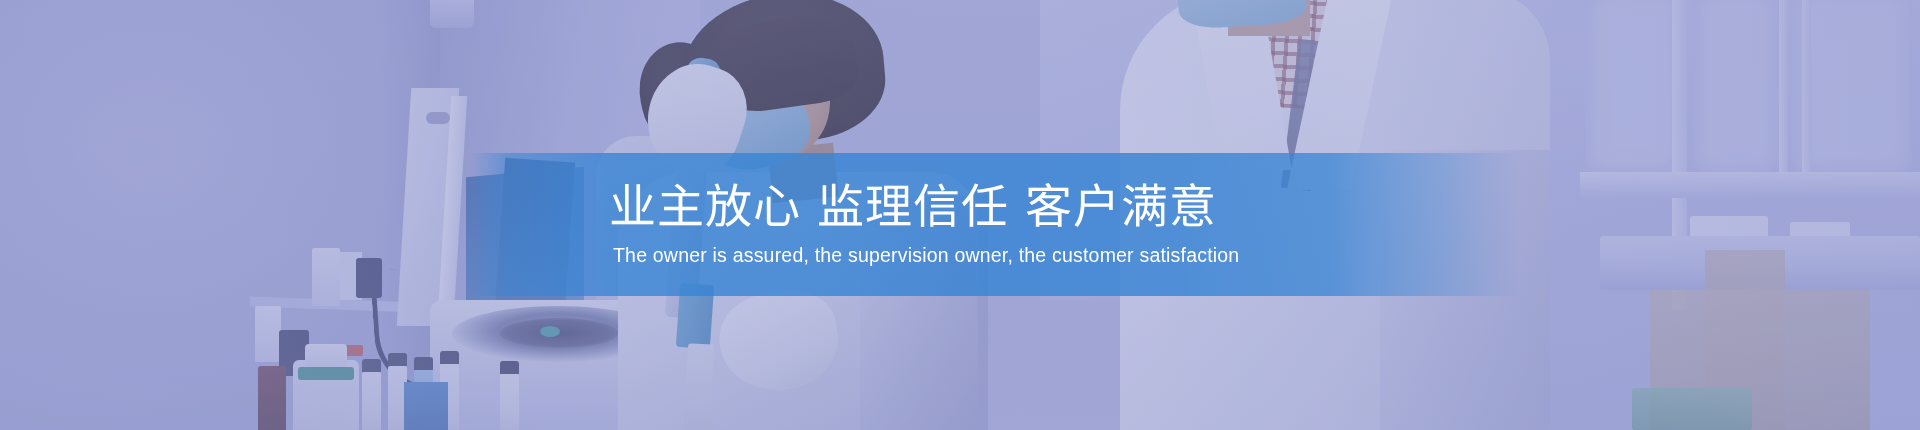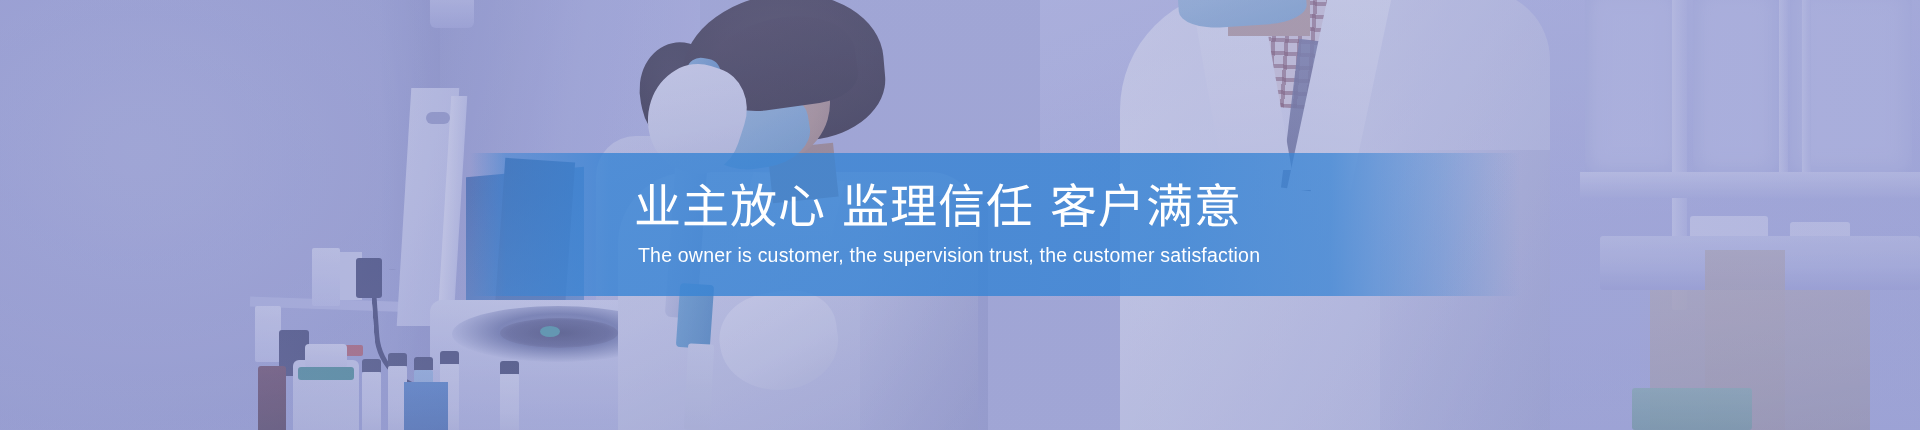--- a/index.html
+++ b/index.html
@@ -574,21 +574,21 @@
         rgba(56,132,212,.34)  1440px,
         rgba(56,132,212,0)    1520px,
         rgba(56,132,212,0)    1920px
     );
     pointer-events: none;
   }
 
   
   .caption {
     position: absolute;
-    left: 634px;
+    left: 609px;
     top: 176px;
     width: 900px;
   }
   .headline {
     margin: 0;
     font-family: "DejaVu Sans", "Liberation Sans", sans-serif;
     font-size: 47px;
     font-weight: 400;
     line-height: 62px;
     color: #ffffff;
@@ -708,16 +708,16 @@
     <div class="vial-cap" style="left:500px;bottom:56px;"></div>
 
     <div class="grade"></div>
     <div class="grade2"></div>
   </div>
 
   <div class="band"></div>
 
   <div class="caption">
     <h1 class="headline">业主放心 监理信任  客户满意</h1>
-    <p class="subline">The owner is customer, the supervision trust, the customer satisfaction</p>
+    <p class="subline">The owner is assured, the supervision owner, the customer satisfaction</p>
   </div>
 
 </div>
 
 </body></html>

